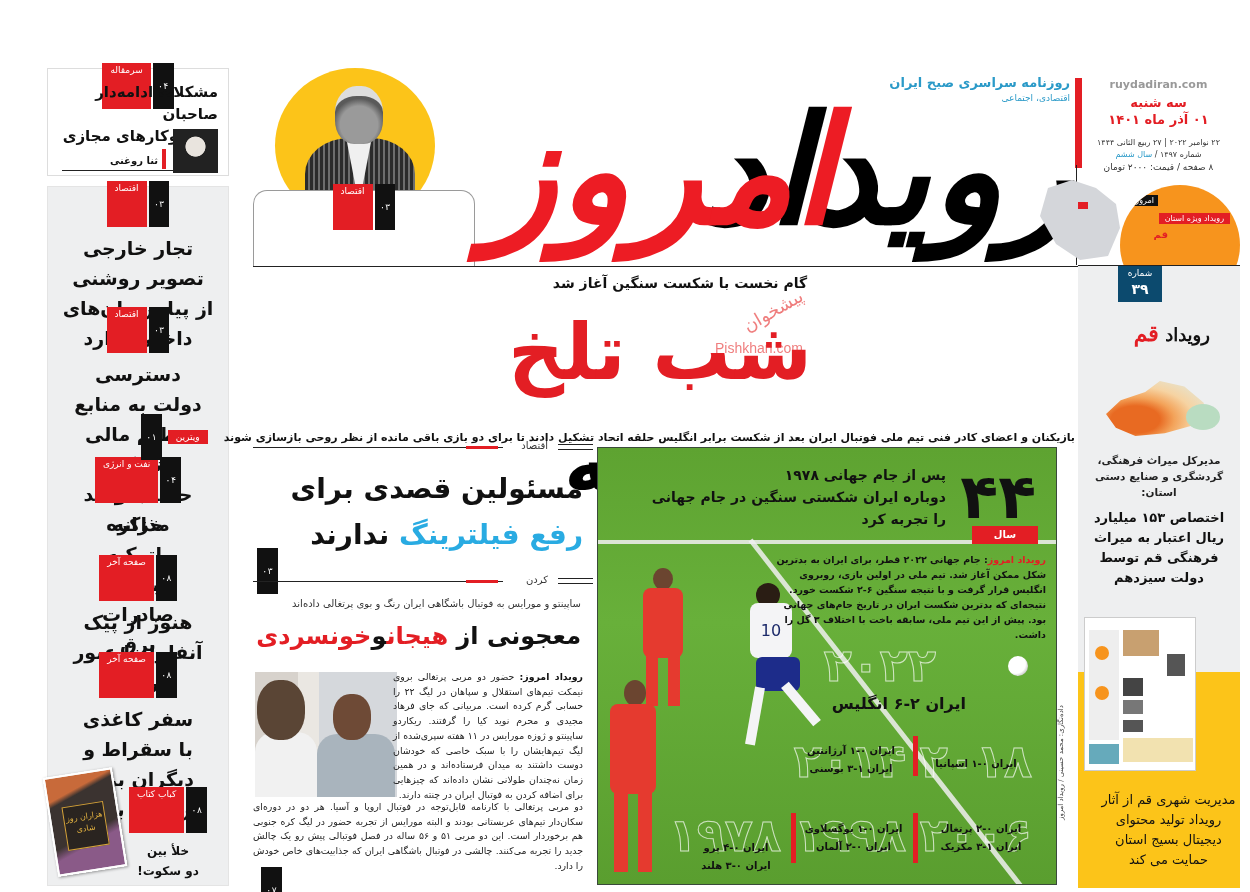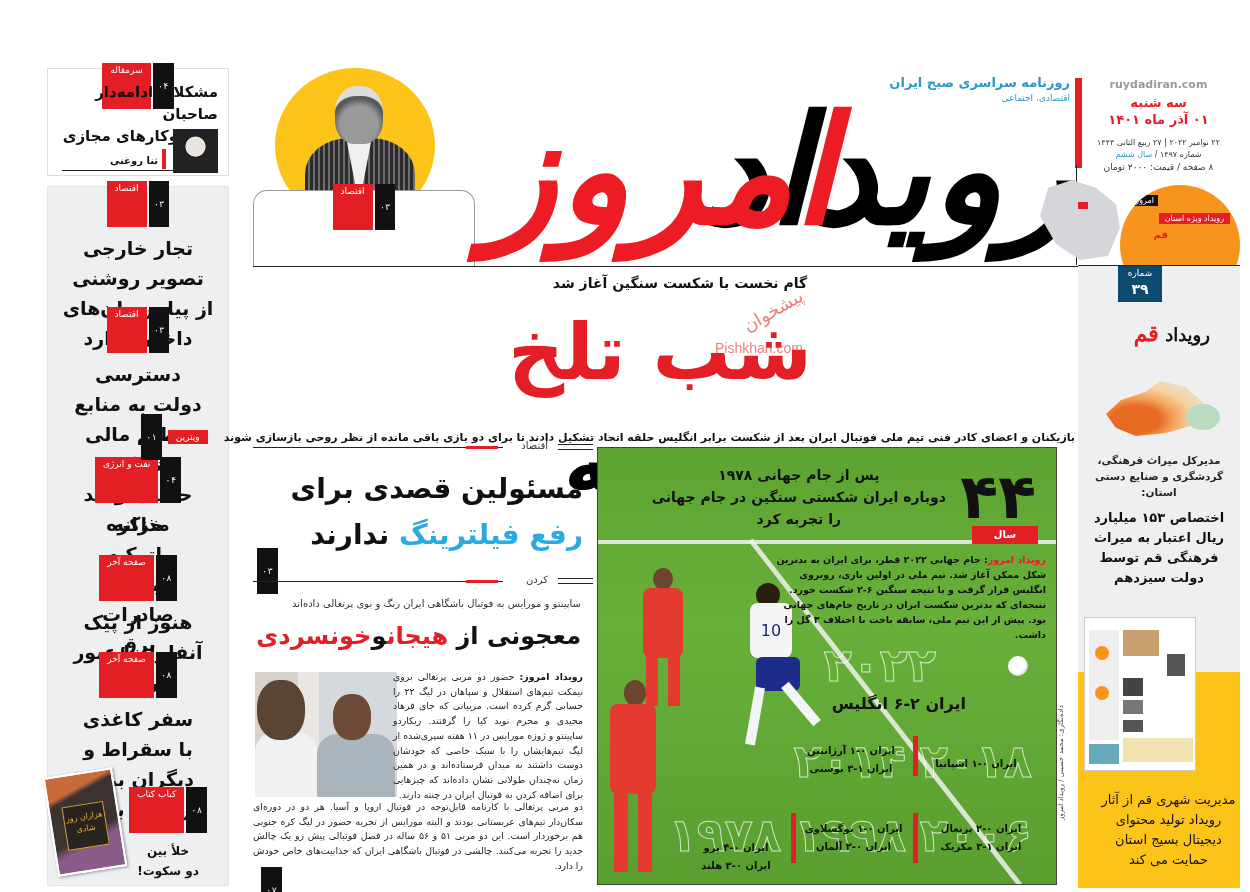--- a/index.html
+++ b/index.html
@@ -90,21 +90,21 @@
     #sport-body { position: absolute; top: 230px; right: 10px; width: 190px; font-size: 9.4px; line-height: 14.7px; text-align: justify; color: #222; }
     #sport-body2 { position: absolute; top: 360px; right: 10px; width: 330px; font-size: 9.4px; line-height: 14.7px; text-align: justify; color: #222; }
     #sport-body b, #sport-body2 b { color: #111; }
     #sport-num { position: absolute; top: 427px; left: 8px; }
 
     
     #feature { left: 597px; top: 447px; width: 460px; height: 438px; background: linear-gradient(180deg, #5ea331 0%, #68b03a 40%, #5a9e2f 100%); border: 1.5px solid #3a4a3a; overflow: hidden; }
     .pitch-line { position: absolute; background: rgba(240,240,240,0.85); }
     #feature .big44 { position: absolute; top: 14px; right: 20px; font-size: 62px; font-weight: bold; line-height: 70px; color: #111; font-family: "DejaVu Sans", sans-serif; }
     #feature .sal { position: absolute; top: 78px; right: 18px; width: 66px; height: 18px; background: #e31e24; color: #fff; font-size: 10px; text-align: center; line-height: 18px; font-weight: bold; }
-    #feature .fhead { position: absolute; top: 16px; right: 110px; text-align: center; font-size: 14px; font-weight: bold; line-height: 22px; color: #111; }
+    #feature .fhead { position: absolute; top: 16px; right: 110px; text-align: right; font-size: 14px; font-weight: bold; line-height: 22px; color: #111; }
     #feature .fbody { position: absolute; top: 104px; right: 10px; width: 280px; text-align: right; font-size: 9.5px; font-weight: bold; line-height: 15px; color: #111; }
     #feature .fbody .src { color: #e31e24; }
     #feature .score-main { position: absolute; top: 246px; right: 90px; font-size: 16px; font-weight: bold; color: #111; }
     .res { position: absolute; font-size: 10px; font-weight: bold; color: #111; text-align: center; line-height: 18px; }
     .yr { position: absolute; font-size: 46px; font-weight: bold; color: transparent; -webkit-text-stroke: 1px rgba(255,255,255,0.7); font-family: "DejaVu Sans", sans-serif; }
     .vbar { position: absolute; width: 5px; background: #e31e24; }
     .player { position: absolute; }
     .ball { position: absolute; width: 20px; height: 20px; border-radius: 50%; background: radial-gradient(circle at 40% 40%, #fff 0 55%, #bbb 80%); }
     #feature-credit { left: 1057px; top: 705px; width: 12px; height: 170px; writing-mode: vertical-rl; font-size: 7px; color: #444; transform: rotate(180deg); }
 

